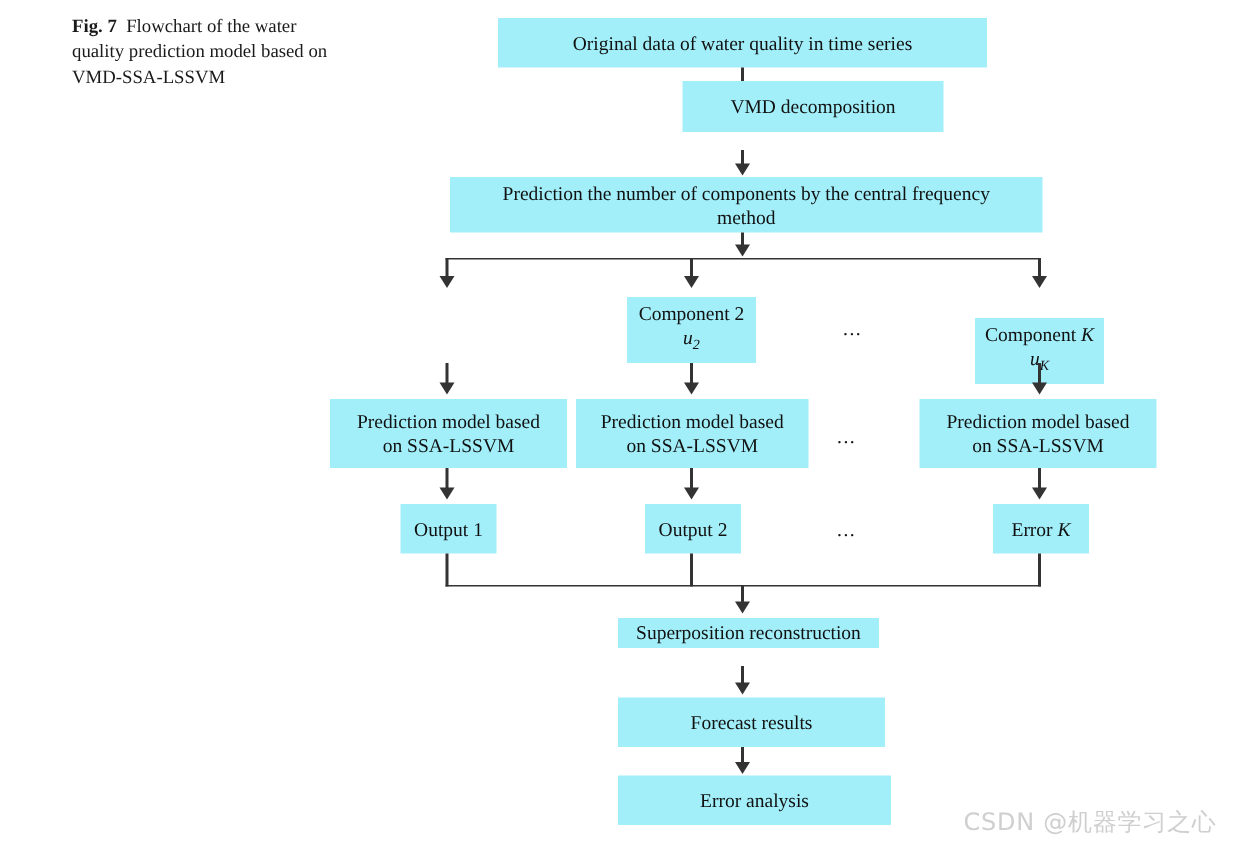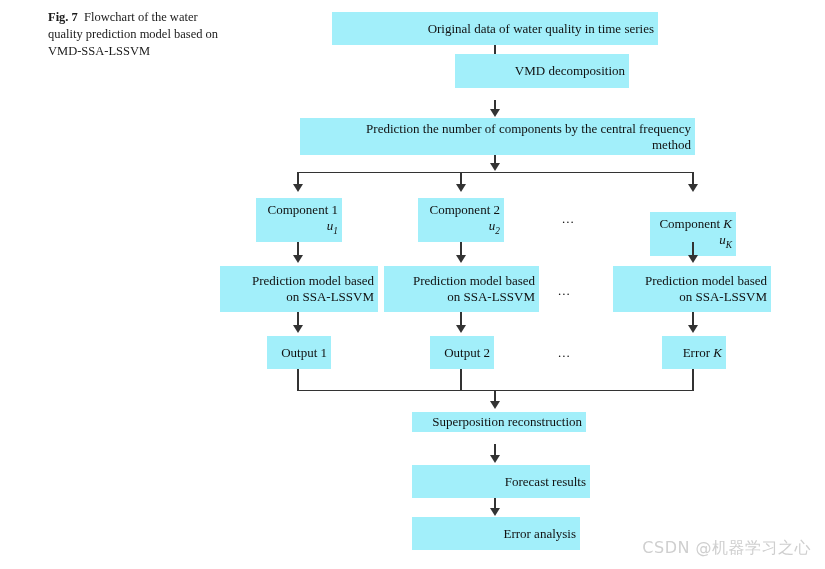--- a/index.html
+++ b/index.html
@@ -37,21 +37,21 @@
   
   .box {
     position: absolute;
     background: #a2effa;
     color: #111111;
     font-size: 13px;
     line-height: 16px;
     display: flex;
     align-items: center;
     justify-content: center;
-    text-align: right;
+    text-align: center;
     box-sizing: border-box;
     padding: 2px 4px;
   }
   .box .inner {
     width: 100%;
   }
   .box .l1 { display: block; }
   .box .l2 { display: block; }
   .sub {
     font-style: italic;
@@ -138,26 +138,20 @@
 
   <div class="vline" style="left:297px; top:172px; height:14px;"></div>
   <div class="arrowhead" style="left:293px; top:184px;"></div>
 
   <div class="vline" style="left:460px; top:172px; height:14px;"></div>
   <div class="arrowhead" style="left:456px; top:184px;"></div>
 
   <div class="vline" style="left:692px; top:172px; height:14px;"></div>
   <div class="arrowhead" style="left:688px; top:184px;"></div>
 
-  <div class="box" style="left:256px; top:198px; width:86px; height:44px;">
-    <span class="inner">
-      <span class="l1">Component 1</span>
-      <span class="l2 sub"><span>u</span><sub>1</sub></span>
-    </span>
-  </div>
 
   <div class="box" style="left:418px; top:198px; width:86px; height:44px;">
     <span class="inner">
       <span class="l1">Component 2</span>
       <span class="l2 sub"><span>u</span><sub>2</sub></span>
     </span>
   </div>
 
   <div class="ellipsis" style="left:562px; top:211px;">...</div>
 
@@ -238,19 +232,19 @@
   <div class="vline" style="left:494.2px; top:444px; height:13px;"></div>
   <div class="arrowhead" style="left:490px; top:455px;"></div>
 
   <div class="box" style="left:412px; top:465px; width:178px; height:33px;">
     <span class="inner">Forecast results</span>
   </div>
 
   <div class="vline" style="left:494.2px; top:498px; height:12px;"></div>
   <div class="arrowhead" style="left:490px; top:508px;"></div>
 
-  <div class="box" style="left:412px; top:517px; width:168px; height:33px;">
+  <div class="box" style="left:412px; top:517px; width:182px; height:33px;">
     <span class="inner">Error analysis</span>
   </div>
 
   <div id="watermark">CSDN @机器学习之心</div>
 
 </div>
 
 </body></html>

